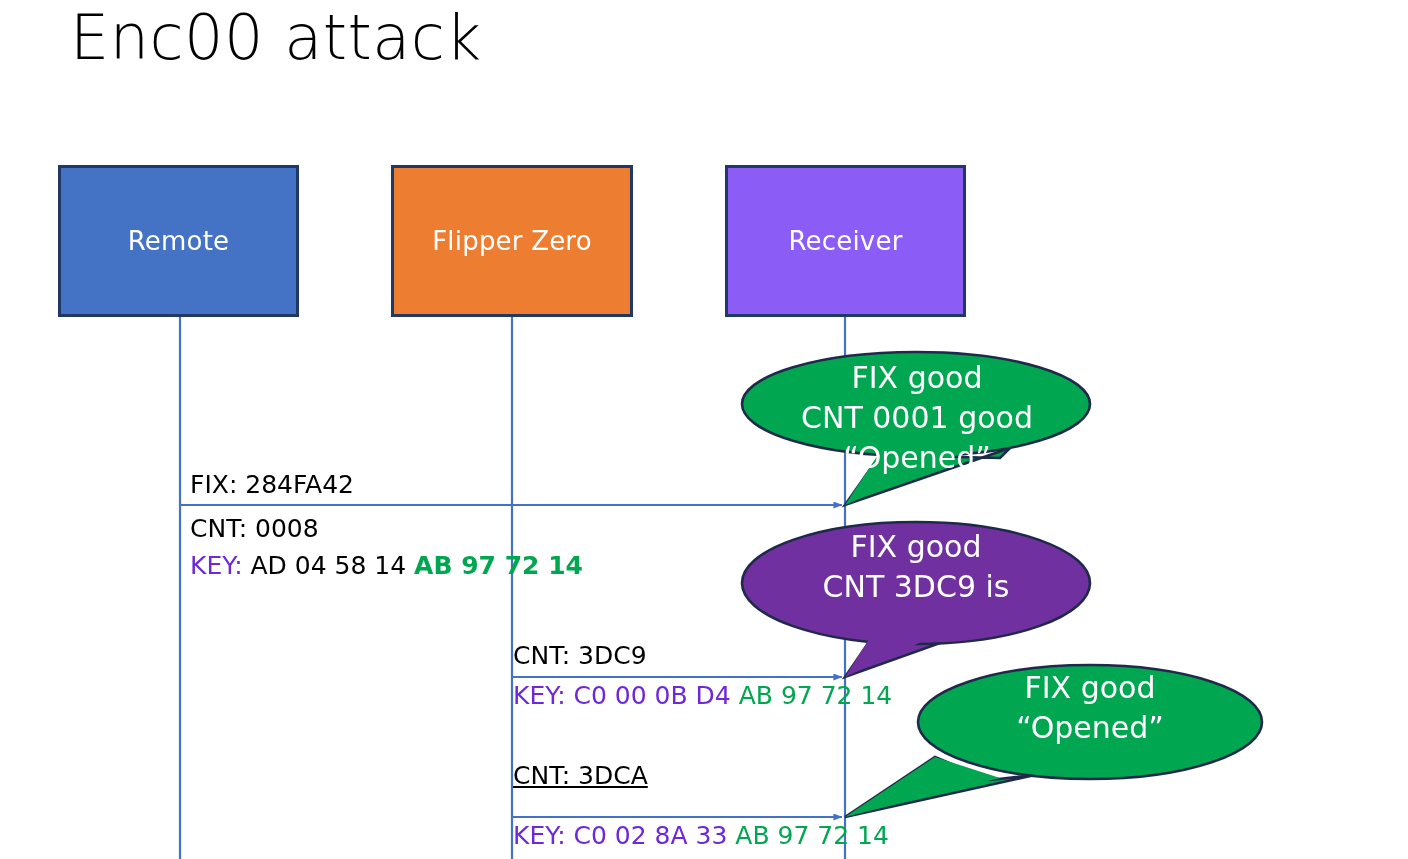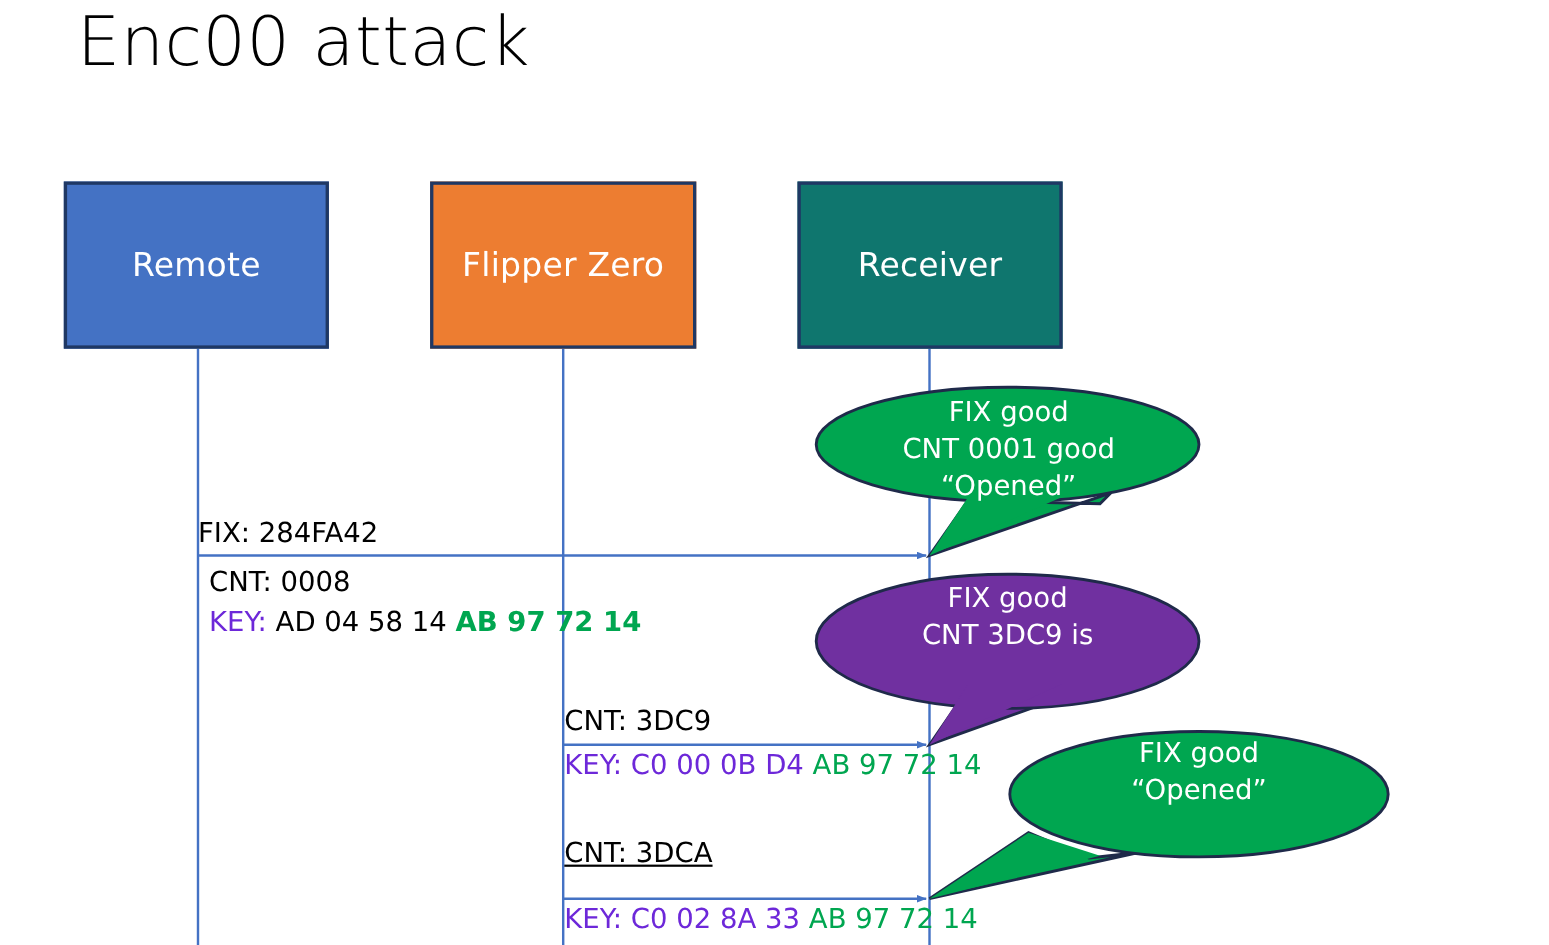--- a/index.html
+++ b/index.html
@@ -44,55 +44,55 @@
   
   .actor-box {
     position: absolute;
     box-sizing: border-box;
     border: 3px solid #1F3864;
     display: flex;
     align-items: center;
     justify-content: center;
     color: #ffffff;
     font-family: "DejaVu Sans", sans-serif;
-    font-size: 30px;
+    font-size: 26px;
     font-weight: 400;
     letter-spacing: 0.2px;
   }
   .actor-remote   { left: 58px;  top: 165px; width: 241px; height: 152px; background: #4472C4; }
   .actor-flipper  { left: 391px; top: 165px; width: 242px; height: 152px; background: #ED7D31; }
-  .actor-receiver { left: 725px; top: 165px; width: 241px; height: 152px; background: #0f766e; }
+  .actor-receiver { left: 725px; top: 165px; width: 241px; height: 152px; background: #8b5cf6; }
 
   
   .msg-label {
     position: absolute;
     font-family: "DejaVu Sans", sans-serif;
     font-size: 25px;
     color: #000000;
     white-space: nowrap;
     line-height: 1.2;
   }
-  .msg-fix   { left: 180px; top: 470px; }
+  .msg-fix   { left: 190px; top: 470px; }
   .msg-cnt1  { left: 190px; top: 514px; }
   .msg-key1  { left: 190px; top: 551px; }
   .msg-cnt2  { left: 513px; top: 641px; }
   .msg-key2  { left: 513px; top: 681px; }
   .msg-cnt3  { left: 513px; top: 761px; text-decoration: underline; }
   .msg-key3  { left: 513px; top: 821px; }
 
   .hex-red   { color: #000000; }
   .hex-green { color: #00A650; }
   .hex-green-bold { color: #00A650; font-weight: bold; }
   .hex-black { color: #6d28d9; }
 
   
   .callout-text {
     position: absolute;
     font-family: "DejaVu Sans", sans-serif;
-    font-size: 25px;
+    font-size: 30px;
     color: #ffffff;
     text-align: center;
     line-height: 1.33;
     white-space: nowrap;
   }
   .callout-text-1 { left: 743px; top: 358px; width: 348px; }
   .callout-text-2 { left: 742px; top: 527px; width: 348px; }
   .callout-text-3 { left: 917px; top: 668px; width: 346px; }
 </style>
 </head>

